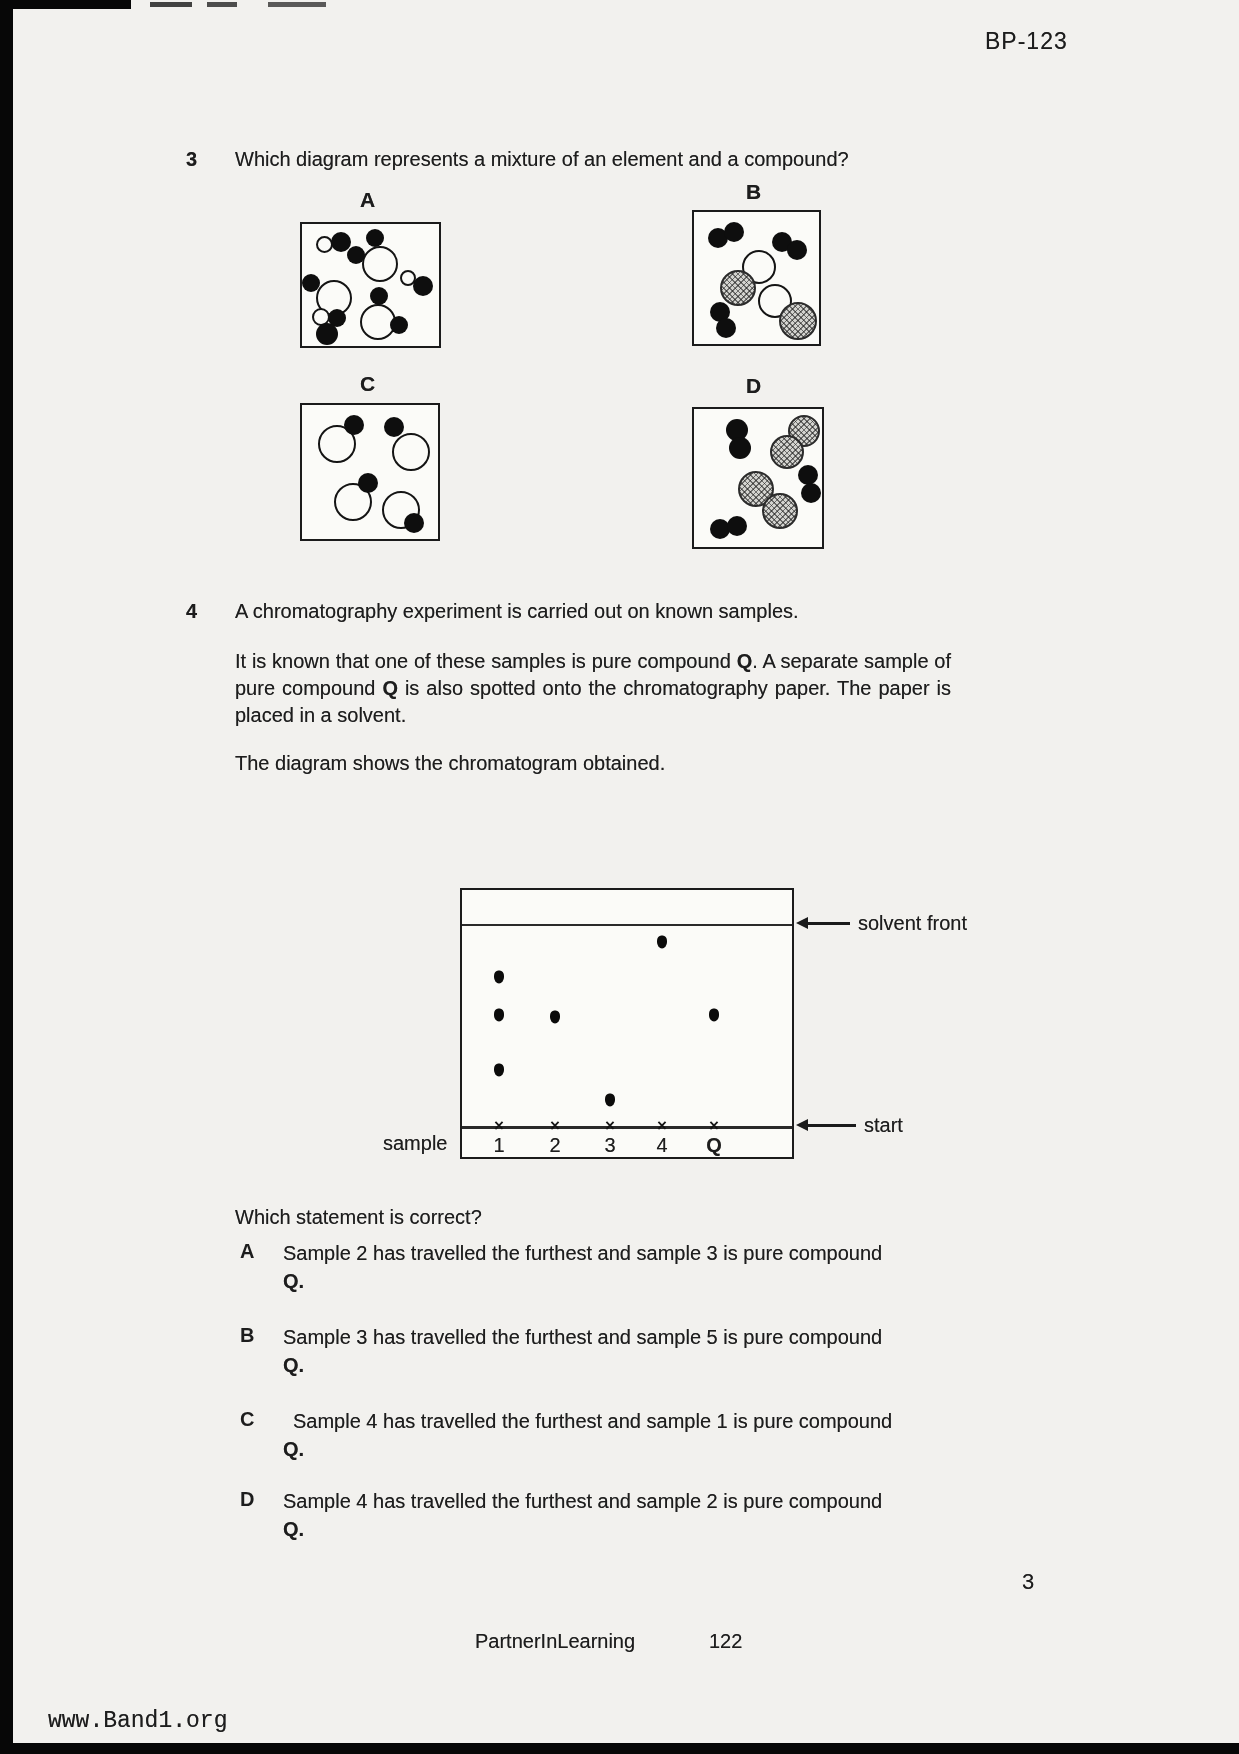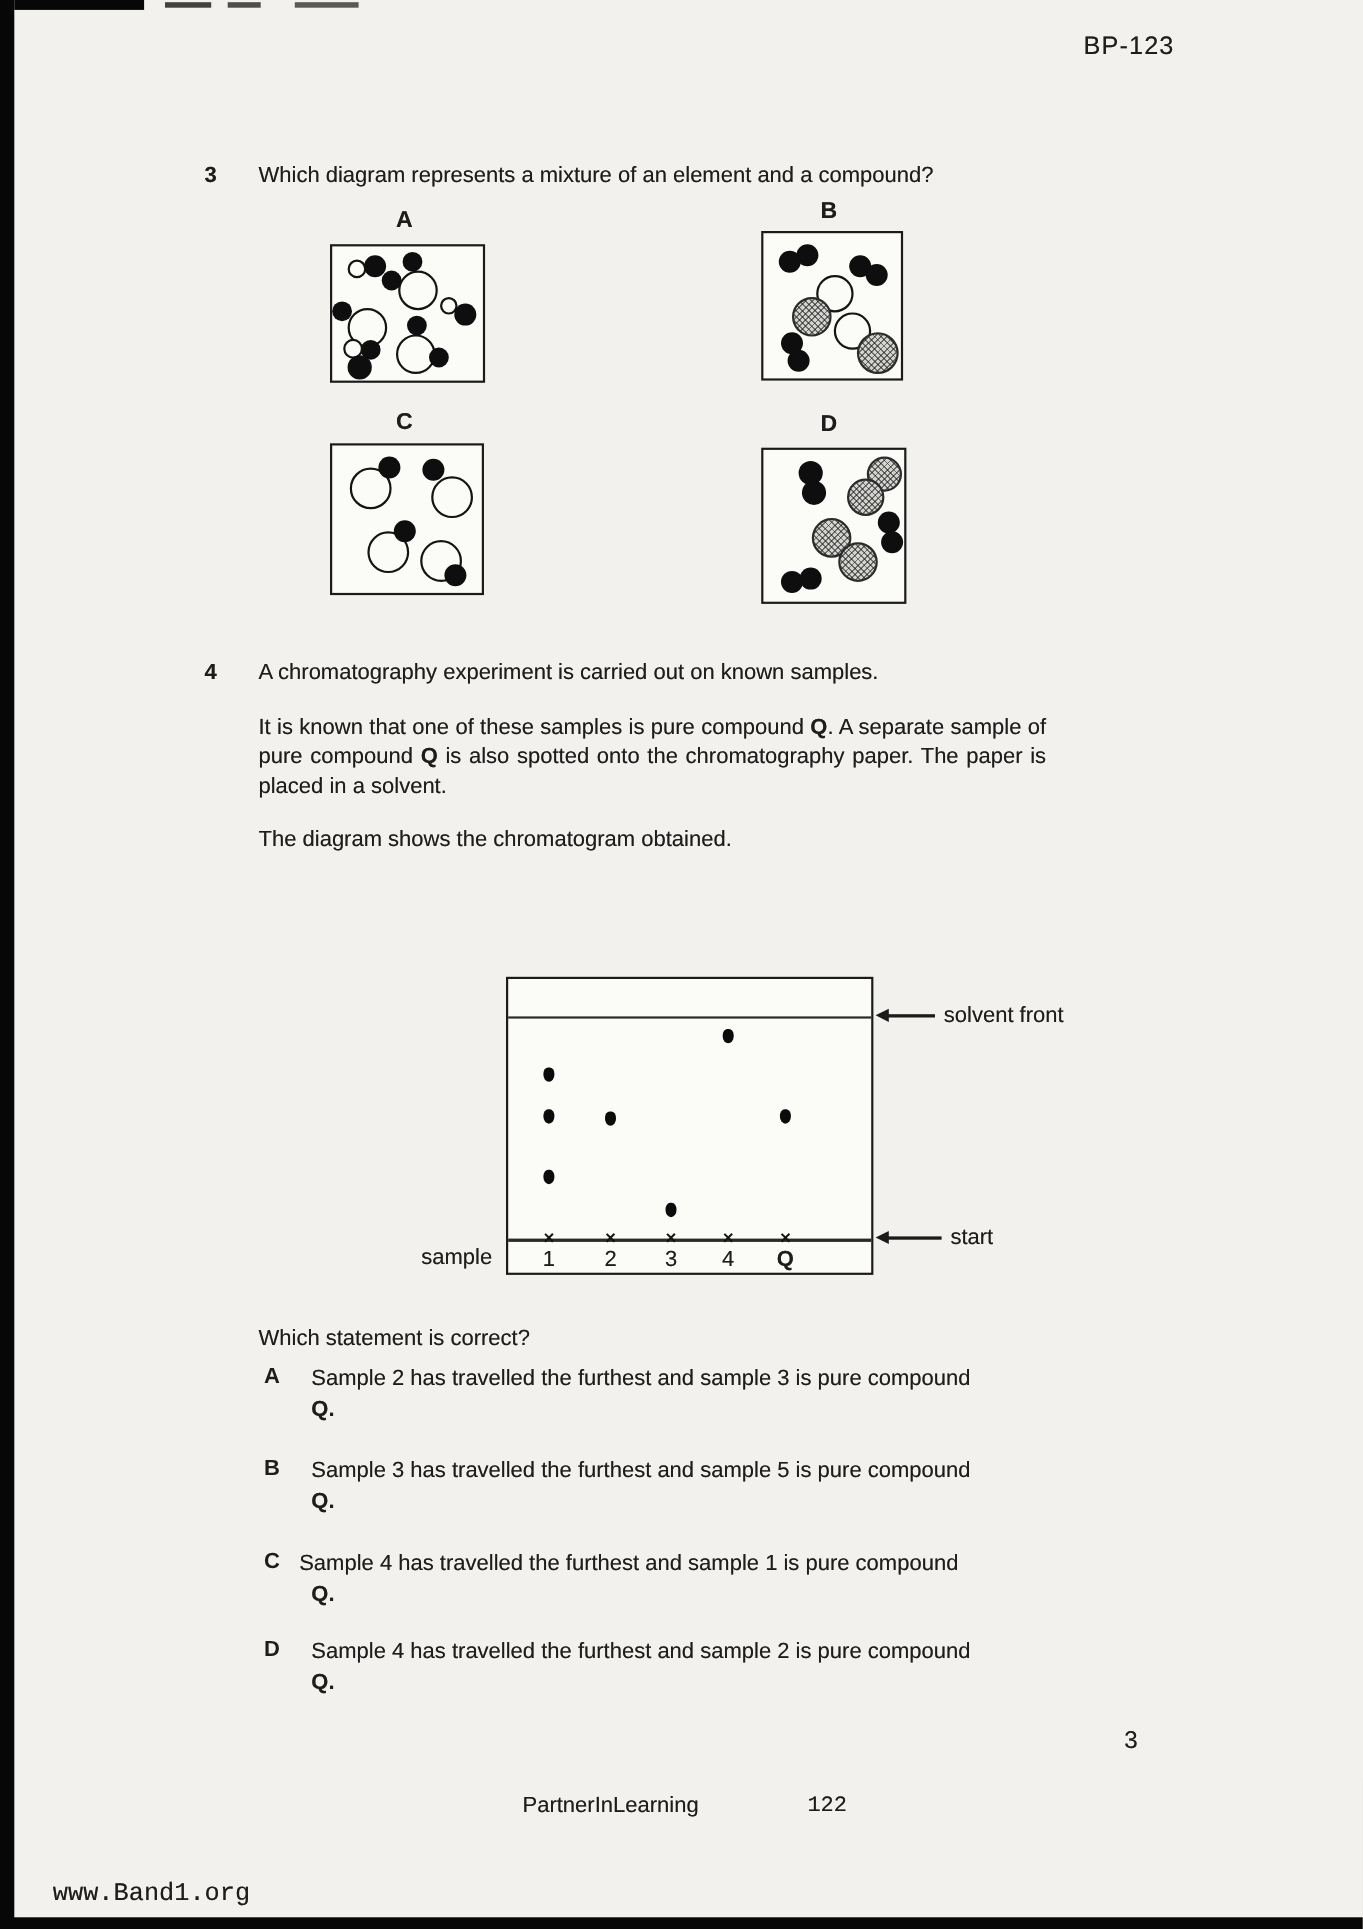--- a/index.html
+++ b/index.html
@@ -154,25 +154,25 @@
 
   <div class="opt-letter" style="left:240px;top:1240px;">A</div>
   <div class="txt" style="left:283px;top:1240px;">Sample 2 has travelled the furthest and sample 3 is pure compound</div>
   <div class="txt bold" style="left:283px;top:1268px;">Q.</div>
 
   <div class="opt-letter" style="left:240px;top:1324px;">B</div>
   <div class="txt" style="left:283px;top:1324px;">Sample 3 has travelled the furthest and sample 5 is pure compound</div>
   <div class="txt bold" style="left:283px;top:1352px;">Q.</div>
 
   <div class="opt-letter" style="left:240px;top:1408px;">C</div>
-  <div class="txt" style="left:272px;top:1408px;text-align:center;">Sample 4 has travelled the furthest and sample 1 is pure compound</div>
+  <div class="txt" style="left:293px;top:1408px;text-align:center;">Sample 4 has travelled the furthest and sample 1 is pure compound</div>
   <div class="txt bold" style="left:283px;top:1436px;">Q.</div>
 
   <div class="opt-letter" style="left:240px;top:1488px;">D</div>
   <div class="txt" style="left:283px;top:1488px;">Sample 4 has travelled the furthest and sample 2 is pure compound</div>
   <div class="txt bold" style="left:283px;top:1516px;">Q.</div>
 
   <div class="txt" style="left:1022px;top:1568px;font-size:22px;">3</div>
   <div class="txt" style="left:437px;top:1628px;margin-left:38px;">PartnerInLearning</div>
-  <div class="txt" style="left:734px;top:1628px;font-family:Liberation Mono, monospace;">122</div>
+  <div class="txt" style="left:709px;top:1628px;">122</div>
   <div class="txt mono" style="left:48px;top:1708px;font-size:23px;font-family:Liberation Mono, monospace;">www.Band1.org</div>
 
 </div>
 
 </body></html>

